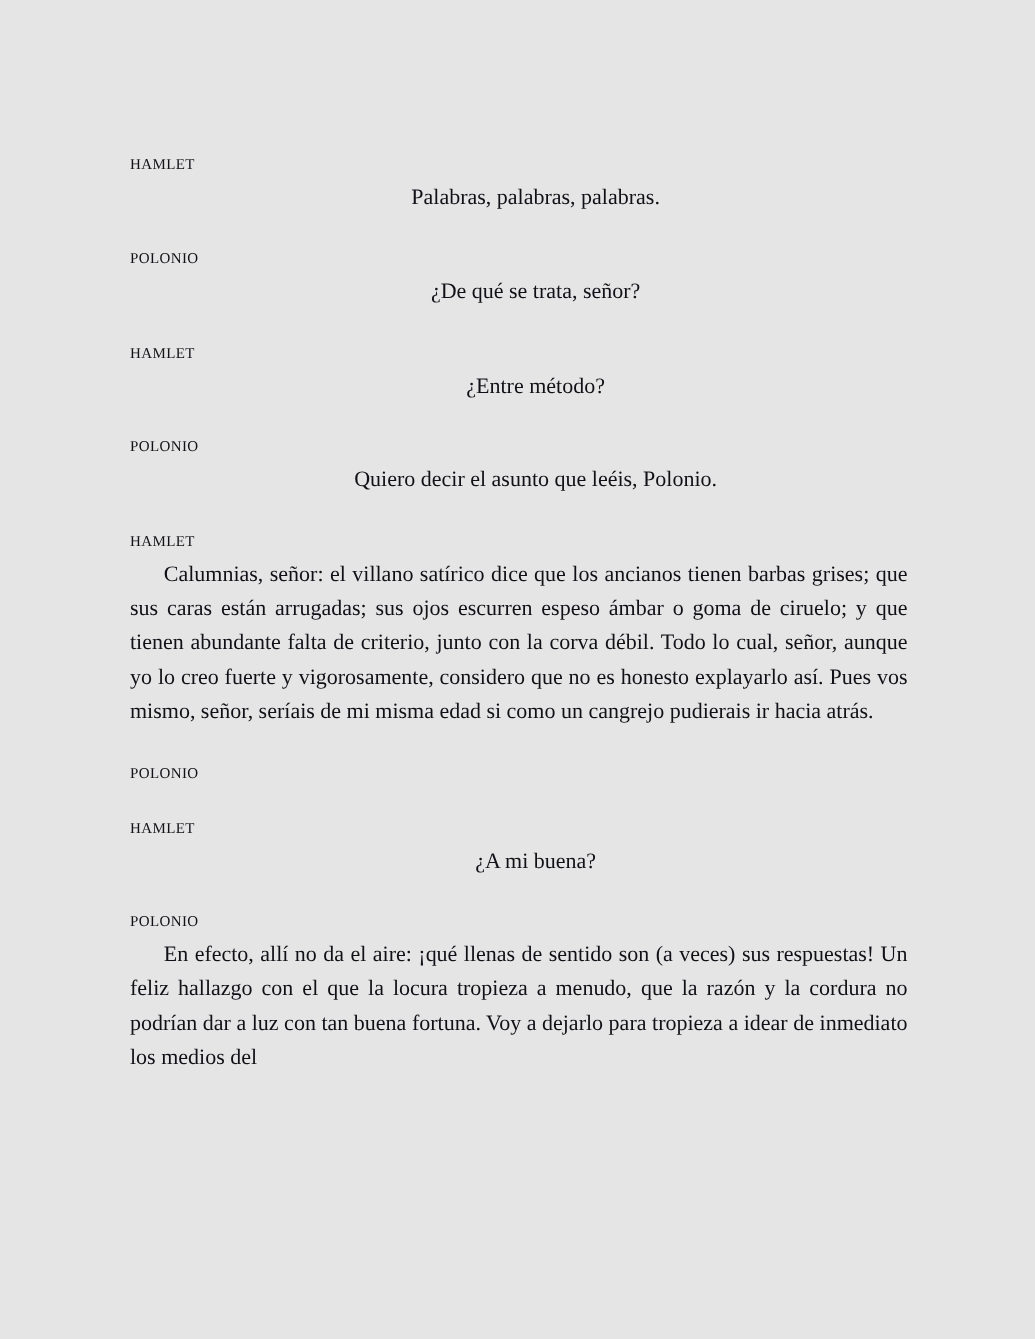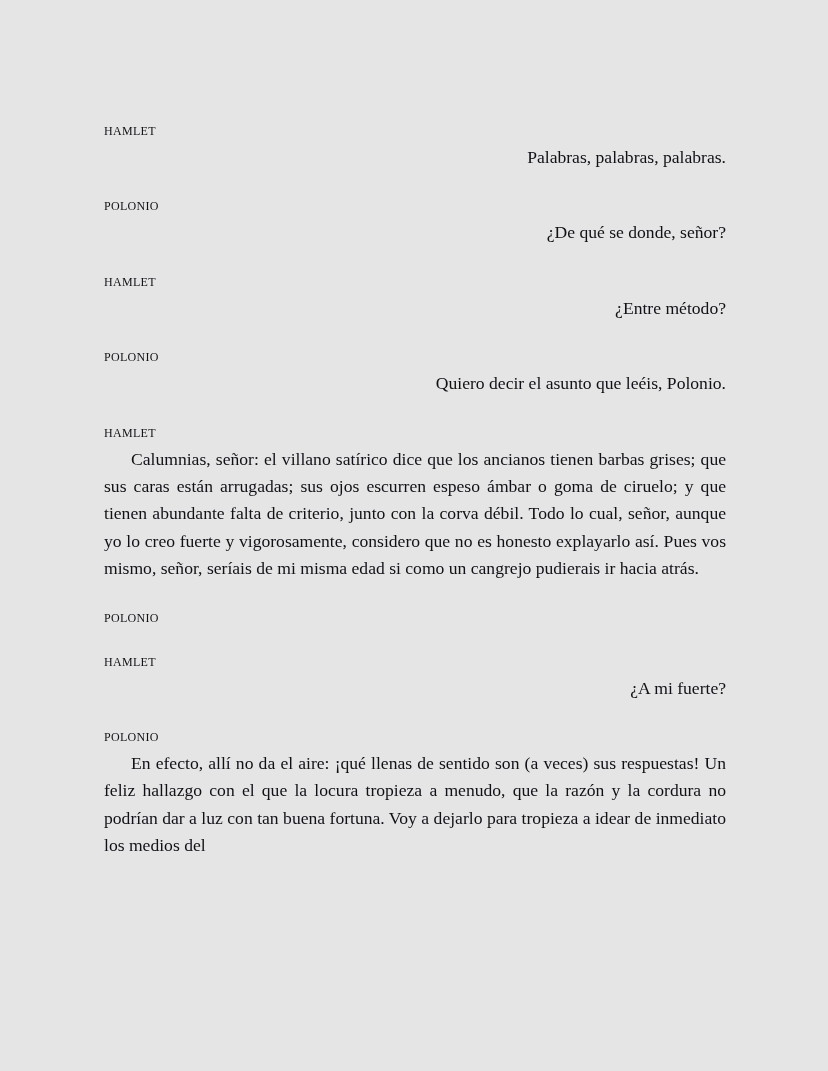--- a/index.html
+++ b/index.html
@@ -44,53 +44,53 @@
     font-size: 17.6px;
     line-height: 27.4px;
     text-align: justify;
     text-justify: inter-word;
     margin: 0;
     text-indent: 27px;
     color: #121017;
     hyphens: none;
   }
   .line.single {
-    text-align: right;
+    text-align: center;
   }
 </style>
 </head>
 <body>
 
 <div class="page">
   <div class="text-column" id="script-body">
       <div class="speech">
         <div class="speaker">Hamlet</div>
         <p class="line single">Palabras, palabras, palabras.</p>
       </div>
       <div class="speech">
         <div class="speaker">Polonio</div>
-        <p class="line single">¿De qué se donde, señor?</p>
+        <p class="line single">¿De qué se trata, señor?</p>
       </div>
       <div class="speech">
         <div class="speaker">Hamlet</div>
         <p class="line single">¿Entre método?</p>
       </div>
       <div class="speech">
         <div class="speaker">Polonio</div>
         <p class="line single">Quiero decir el asunto que leéis, Polonio.</p>
       </div>
       <div class="speech">
         <div class="speaker">Hamlet</div>
         <p class="line">Calumnias, señor: el villano satírico dice que los ancianos tienen barbas grises; que sus caras están arrugadas; sus ojos escurren espeso ámbar o goma de ciruelo; y que tienen abundante falta de criterio, junto con la corva débil. Todo lo cual, señor, aunque yo lo creo fuerte y vigorosamente, considero que no es honesto explayarlo así. Pues vos mismo, señor, seríais de mi misma edad si como un cangrejo pudierais ir hacia atrás.</p>
       </div>
       <div class="speech">
         <div class="speaker">Polonio</div>
       </div>
       <div class="speech">
         <div class="speaker">Hamlet</div>
-        <p class="line single">¿A mi fuerte?</p>
+        <p class="line single">¿A mi buena?</p>
       </div>
       <div class="speech">
         <div class="speaker">Polonio</div>
         <p class="line">En efecto, allí no da el aire: ¡qué llenas de sentido son (a veces) sus respuestas! Un feliz hallazgo con el que la locura tropieza a menudo, que la razón y la cordura no podrían dar a luz con tan buena fortuna. Voy a dejarlo para tropieza a idear de inmediato los medios del</p>
       </div>
     </div>
 </div>
 
 </body></html>

